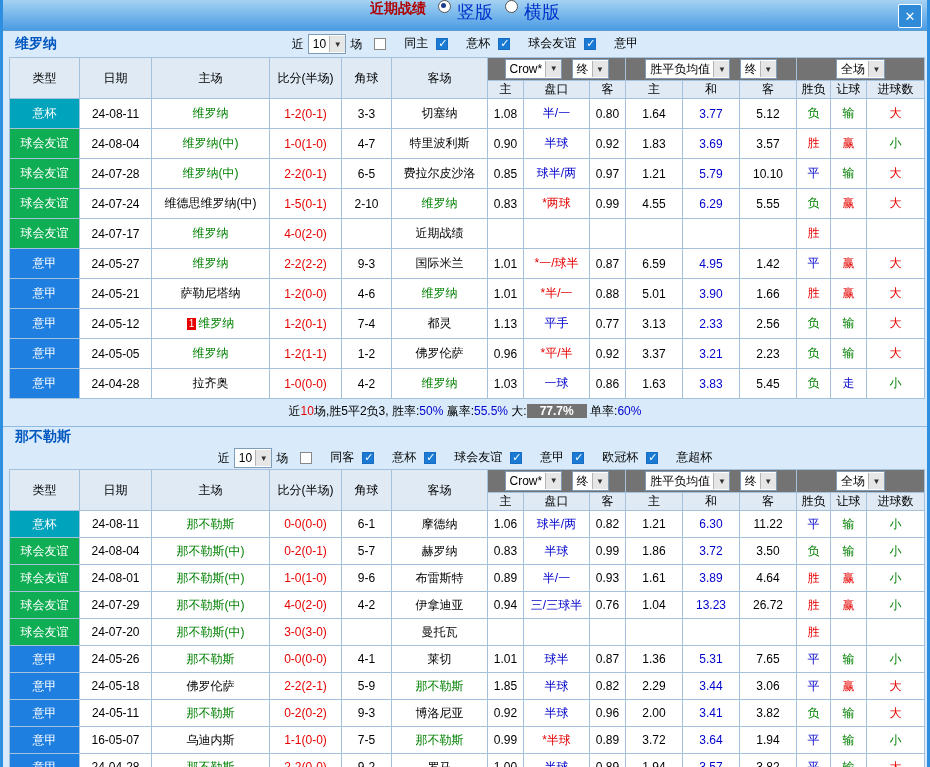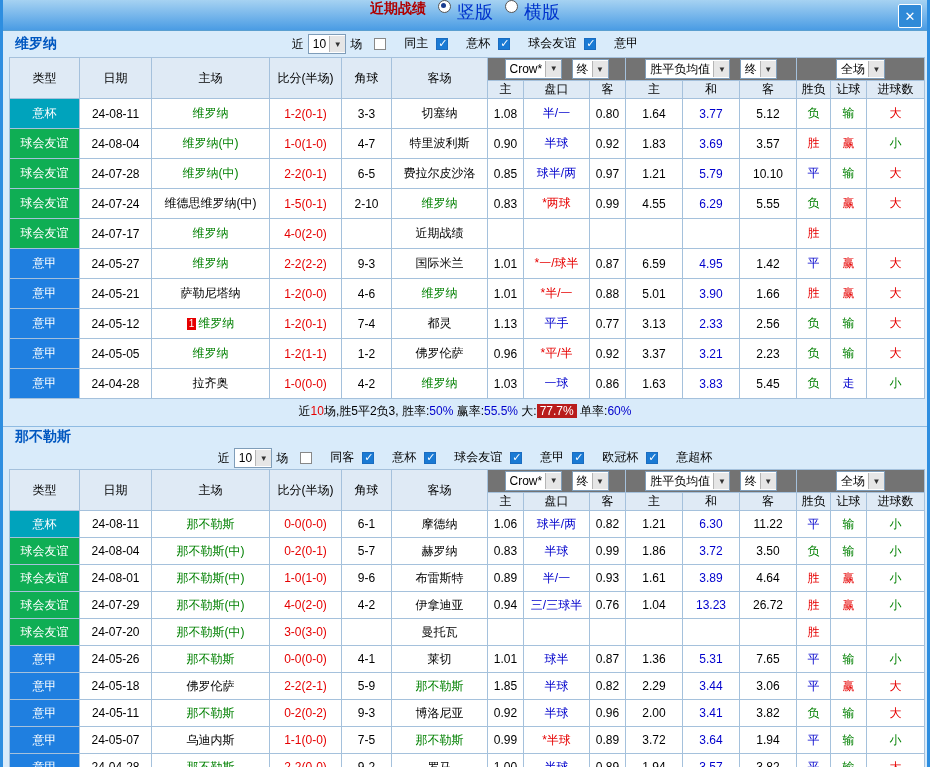--- a/index.html
+++ b/index.html
@@ -52,21 +52,21 @@
   td.g{color:#008000} td.r{color:#e60000} td.b{color:#0000cc}
   td.tcup{background:#00a3bc;color:#fff}
   td.tfri{background:#0fae54;color:#fff}
   td.tlea{background:#1f7fe0;color:#fff}
   .bdg{display:inline-block;background:#e60000;color:#fff;font-size:10px;line-height:12px;
        padding:0 2px;margin-right:2px}
   
   .summary{text-align:center;padding:4px 0 4px;font-size:12px}
   .summary .r{color:#e60000}
   .summary .b{color:#0000cc}
-  .summary .hl-r{background:#b91c1c;color:#fff;padding:0 3px;font-weight:normal}
+  .summary .hl-r{background:#737373;color:#fff;padding:0 13px;font-weight:bold}
 </style>
 </head>
 <body>
 
 <div class="window">
 
   <div class="titlebar">
     <span class="title">近期战绩</span>
     <span class="radio on"></span>
     <span class="radio-label">竖版</span>
@@ -576,21 +576,21 @@
             <td>0.96</td>
             <td>2.00</td>
             <td class="b">3.41</td>
             <td>3.82</td>
             <td class="g">负</td>
             <td class="g">输</td>
             <td class="r">大</td>
           </tr>
           <tr>
             <td class="tlea">意甲</td>
-            <td>24-05-07</td>
+            <td>16-05-07</td>
             <td>乌迪内斯</td>
             <td class="r">1-1(0-0)</td>
             <td>7-5</td>
             <td class="g">那不勒斯</td>
             <td>0.99</td>
             <td class="r">*半球</td>
             <td>0.89</td>
             <td>3.72</td>
             <td class="b">3.64</td>
             <td>1.94</td>

